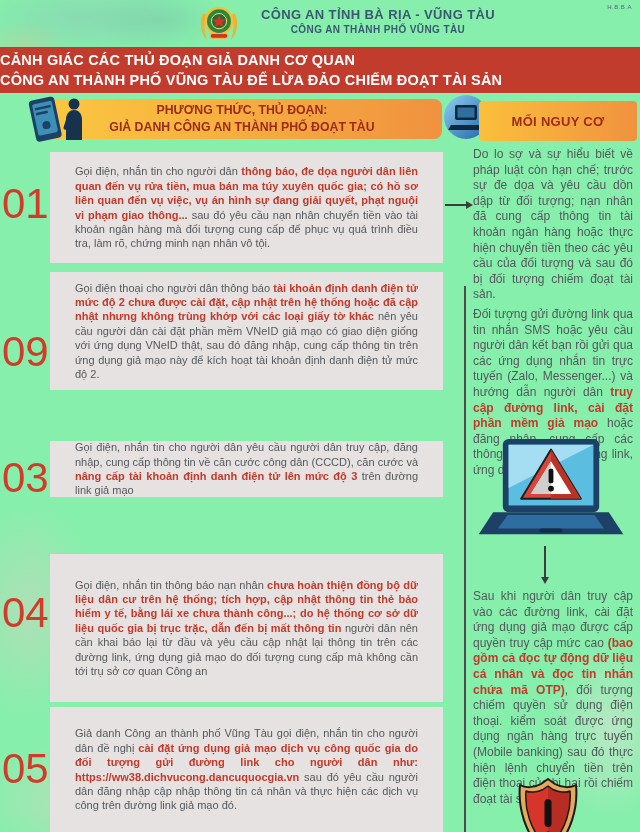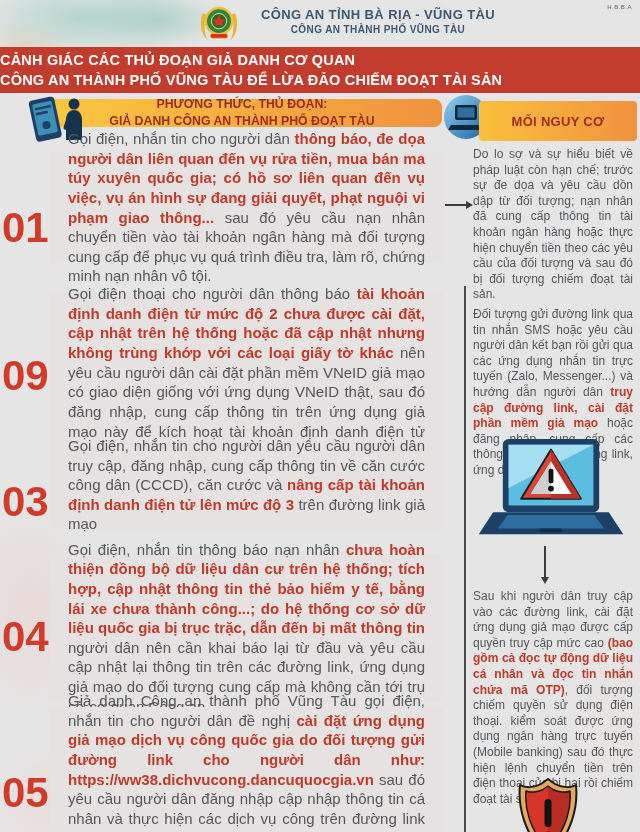--- a/index.html
+++ b/index.html
@@ -1,16 +1,16 @@
 <!DOCTYPE html>
 <html><head>
 <meta charset="utf-8">
 <style>
   html,body{margin:0;padding:0;}
-  .page{position:relative;width:640px;height:832px;background:#e5e5e5;overflow:hidden;
+  .page{position:relative;width:640px;height:832px;background:#86efac;overflow:hidden;
         font-family:"Liberation Sans","DejaVu Sans",sans-serif;}
   .blob{position:absolute;border-radius:50%;pointer-events:none;}
   .blob-teal{left:-30px;top:-22px;width:230px;height:80px;
     background:radial-gradient(ellipse at center,rgba(140,200,185,.55),rgba(140,200,185,0) 70%);}
   .blob-teal2{left:90px;top:-10px;width:140px;height:60px;
     background:radial-gradient(ellipse at center,rgba(120,190,170,.4),rgba(120,190,170,0) 70%);}
   .blob-tan{left:-20px;top:20px;width:90px;height:60px;
     background:radial-gradient(ellipse at center,rgba(215,190,150,.4),rgba(215,190,150,0) 70%);}
   .blob-pink1{left:-40px;top:500px;width:140px;height:220px;
     background:radial-gradient(ellipse at center,rgba(238,200,198,.4),rgba(238,200,198,0) 70%);}
@@ -23,37 +23,37 @@
   .org{position:absolute;left:243px;top:7px;width:270px;text-align:center;
        color:#3b5872;font-weight:bold;line-height:1.28;}
   .org .l1{font-size:13px;letter-spacing:.4px;}
   .org .l2{font-size:10px;letter-spacing:.4px;}
   .watermark{position:absolute;right:8px;top:4px;font-size:6px;color:#5a6570;letter-spacing:.5px;}
 
   .red-banner{position:absolute;left:0;top:47px;width:640px;height:46px;background:#c23c2d;
      display:flex;flex-direction:column;justify-content:center;
      color:#ffffff;font-weight:bold;font-size:14.5px;line-height:1.4;letter-spacing:.2px;}
 
-  .methods-banner{position:absolute;left:42px;top:99px;width:400px;height:28px;border-radius:8px;
+  .methods-banner{position:absolute;left:42px;top:99px;width:400px;height:40px;border-radius:8px;
      background:linear-gradient(90deg,#fbc840,#f0923f);
      display:flex;flex-direction:column;justify-content:center;text-align:center;
      color:#9c2a1e;font-weight:bold;font-size:12.3px;line-height:1.35;}
   .methods-icon{position:absolute;left:22px;top:92px;width:74px;height:52px;}
 
   .risk-banner{position:absolute;left:479px;top:101px;width:158px;height:40px;border-radius:4px;
      background:linear-gradient(90deg,#fbc03c,#f0923f);
      display:flex;align-items:center;justify-content:center;
      color:#a02a1c;font-weight:bold;font-size:13px;letter-spacing:.3px;}
   .risk-icon{position:absolute;left:443px;top:94px;width:46px;height:46px;}
 
   .num{position:absolute;left:2px;width:46px;text-align:center;
-       color:#d23b2a;font-size:42px;font-weight:bold;line-height:1;margin-top:24px;}
+       color:#d23b2a;font-size:42px;font-weight:normal;line-height:1;}
   .box{position:absolute;left:50px;width:393px;background:#e6e2e1;
        display:flex;align-items:center;box-sizing:border-box;padding:8px 14px;}
-  .box p{margin:4px;font-size:15px;line-height:1.31;color:#54585c;text-align:justify;}
+  .box p{margin:11px;font-size:11px;line-height:1.31;color:#54585c;text-align:justify;}
   .b{color:#c33a2a;font-weight:bold;}
 
   .rpara{position:absolute;left:473px;width:160px;margin:0;
          font-size:12px;line-height:1.3;color:#54585c;text-align:justify;}
 
   .arrow-right{position:absolute;left:445px;top:204px;width:22px;height:1.5px;background:#3c3c3c;}
   .arrow-right:after{content:"";position:absolute;right:-6px;top:-3.2px;border-left:7px solid #3c3c3c;
      border-top:4px solid transparent;border-bottom:4px solid transparent;}
   .divider{position:absolute;left:464px;top:286px;width:1.5px;height:546px;background:#4c4c4c;}
   .arrow-down{position:absolute;left:544px;top:546px;width:1.5px;height:32px;background:#3c3c3c;}
@@ -127,26 +127,26 @@
     <path d="M8,31 L38,31 L41,36 L5,36 Z" fill="#10283f"></path>
   </svg>
   <div class="risk-banner">MỐI NGUY CƠ</div>
 
   <div class="num" style="top:183px">01</div>
   <div class="box" style="top:152px;height:111px">
     <p><span>Gọi điện, nhắn tin cho người dân </span><span class="b">thông báo, đe dọa người dân liên quan đến vụ rửa tiền, mua bán ma túy xuyên quốc gia; có hồ sơ liên quan đến vụ việc, vụ án hình sự đang giải quyết, phạt nguội vi phạm giao thông...</span><span> sau đó yêu cầu nạn nhân chuyển tiền vào tài khoản ngân hàng mà đối tượng cung cấp để phục vụ quá trình điều tra, làm rõ, chứng minh nạn nhân vô tội.</span></p>
   </div>
 
   <div class="num" style="top:331px">09</div>
-  <div class="box" style="top:293px;height:159px">
+  <div class="box" style="top:272px;height:118px">
     <p><span>Gọi điện thoại cho người dân thông báo </span><span class="b">tài khoản định danh điện tử mức độ 2 chưa được cài đặt, cập nhật trên hệ thống hoặc đã cập nhật nhưng không trùng khớp với các loại giấy tờ khác</span><span> nên yêu cầu người dân cài đặt phần mềm VNeID giả mạo có giao diện giống với ứng dụng VNeID thật, sau đó đăng nhập, cung cấp thông tin trên ứng dụng giả mạo này để kích hoạt tài khoản định danh điện tử mức độ 2.</span></p>
   </div>
 
   <div class="num" style="top:457px">03</div>
-  <div class="box" style="top:441px;height:88px">
+  <div class="box" style="top:441px;height:56px">
     <p><span>Gọi điện, nhắn tin cho người dân yêu cầu người dân truy cập, đăng nhập, cung cấp thông tin về căn cước công dân (CCCD), căn cước và </span><span class="b">nâng cấp tài khoản định danh điện tử lên mức độ 3</span><span> trên đường link giả mạo</span></p>
   </div>
 
   <div class="num" style="top:592px">04</div>
   <div class="box" style="top:554px;height:148px">
     <p><span>Gọi điện, nhắn tin thông báo nạn nhân </span><span class="b">chưa hoàn thiện đồng bộ dữ liệu dân cư trên hệ thống; tích hợp, cập nhật thông tin thẻ bảo hiểm y tế, bằng lái xe chưa thành công...; do hệ thống cơ sở dữ liệu quốc gia bị trục trặc, dẫn đến bị mất thông tin</span><span> người dân nên cần khai báo lại từ đầu và yêu cầu cập nhật lại thông tin trên các đường link, ứng dụng giả mạo do đối tượng cung cấp mà không cần tới trụ sở cơ quan Công an</span></p>
   </div>
 
   <div class="num" style="top:748px">05</div>
   <div class="box" style="top:707px;height:125px">

